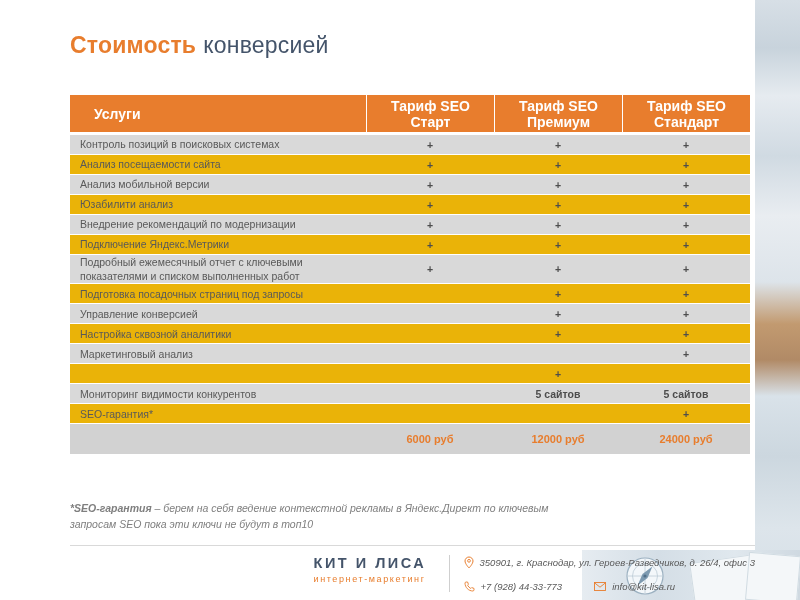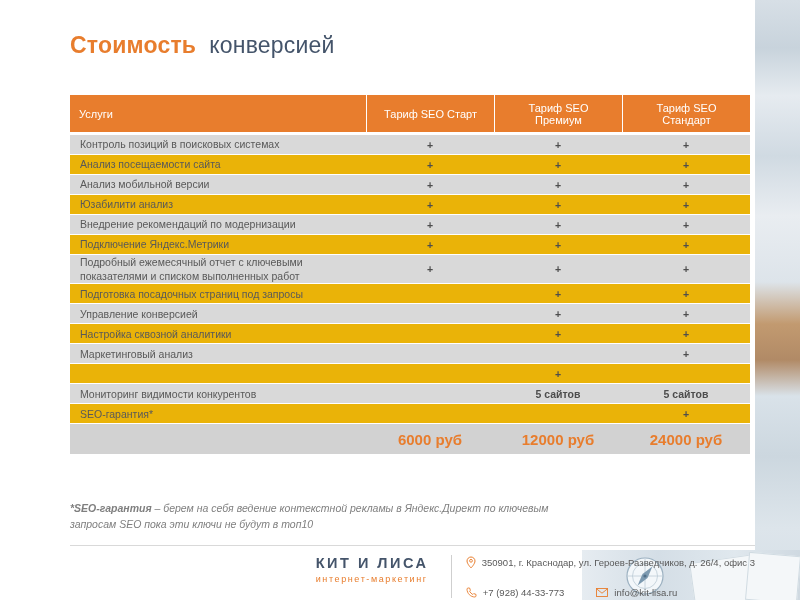--- a/index.html
+++ b/index.html
@@ -14,53 +14,53 @@
       #d9e2e9 66%,#ccd7df 76%,#dde5eb 88%,#d4dee6 100%);}
   .photo-corner{position:absolute;right:0;bottom:0;width:218px;height:50px;
     background:linear-gradient(90deg,#e6ecf1 0%,#d4dee6 35%,#e0e8ee 70%,#cfd9e1 100%);}
   .photo-corner .paper{position:absolute;background:#f4f7f9;border:1px solid #d0dbe2;}
   .paper.p1{left:110px;top:8px;width:70px;height:44px;transform:rotate(-8deg);}
   .paper.p2{left:165px;top:4px;width:50px;height:46px;transform:rotate(5deg);}
   .compass{position:absolute;left:42px;top:5px;}
 
   
   .title{position:absolute;left:70px;top:32px;margin:0;font-size:23px;font-weight:bold;letter-spacing:.2px;}
-  .title .accent{color:#E87D2D;margin-right:13px;}
+  .title .accent{color:#E87D2D;margin-right:7px;}
   .title .rest{color:#44546A;font-weight:500;}
 
   
   .pricing-table{position:absolute;left:70px;top:95px;width:680px;}
   .thead,.trow{display:grid;grid-template-columns:296px 128px 128px 128px;align-items:center;}
   .thead{background:#E87D2D;height:37px;}
-  .hcell{color:#ffffff;font-size:11px;font-weight:normal;padding:0 9px;height:100%;
+  .hcell{color:#ffffff;font-size:14px;font-weight:bold;padding:0 24px;height:100%;
     display:flex;align-items:center;justify-content:center;text-align:center;box-sizing:border-box;}
   .hcell.service{justify-content:flex-start;text-align:left;}
   .hcell + .hcell{border-left:1px solid #ffffff;}
   .tbody{margin-top:3px;}
   .trow{min-height:19px;border-bottom:1px solid #ffffff;background:#eab308;}
   .tbody .trow:nth-child(odd){background:#D9D9D9;}
   .cell{font-size:10.5px;box-sizing:border-box;}
   .cell.service{color:#595959;padding:0 10px;line-height:1.35;}
   .cell.val{text-align:center;font-weight:bold;color:#4d4d4d;}
   .trow.price{background:#D2D2D2;min-height:30px;border-bottom:none;}
-  .trow.price .cell.val{color:#E87D2D;font-size:15px;}
+  .trow.price .cell.val{color:#E87D2D;font-size:11px;}
 
   
   .footnote{position:absolute;left:70px;top:500px;width:480px;margin:0;
     font-size:10.5px;font-style:italic;color:#7f7f7f;line-height:1.55;}
   .footnote .term{font-weight:bold;}
 
   
   .footer{position:absolute;left:70px;top:545px;width:685px;border-top:1px solid #d9d9d9;
     display:flex;align-items:flex-start;padding-top:9px;box-sizing:border-box;justify-content:flex-end;}
   .brand-block{min-width:125px;}
   .brand{color:#44546A;font-size:14.5px;font-weight:bold;letter-spacing:2.5px;white-space:nowrap;}
   .tagline{color:#E87D2D;font-size:9px;letter-spacing:1.6px;margin-top:3px;white-space:nowrap;}
   .v-divider{width:1px;background:#cfcfcf;align-self:stretch;margin:0 14px 0 10px;}
-  .contacts{display:flex;flex-direction:column;gap:18px;padding-top:1px;}
+  .contacts{display:flex;flex-direction:column;gap:12px;padding-top:1px;font-style:italic;}
   .contact-line{display:flex;align-items:center;gap:6px;font-size:9.5px;color:#595959;}
   .contact-line .pair{display:flex;align-items:center;gap:6px;margin-right:26px;}
   .icon{display:inline-flex;flex:none;}
 </style>
 </head>
 <body>
 
 <div class="slide">
 
   <div class="photo-strip"></div>

